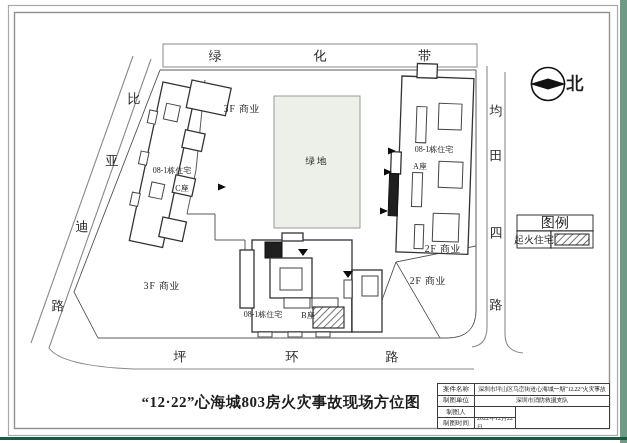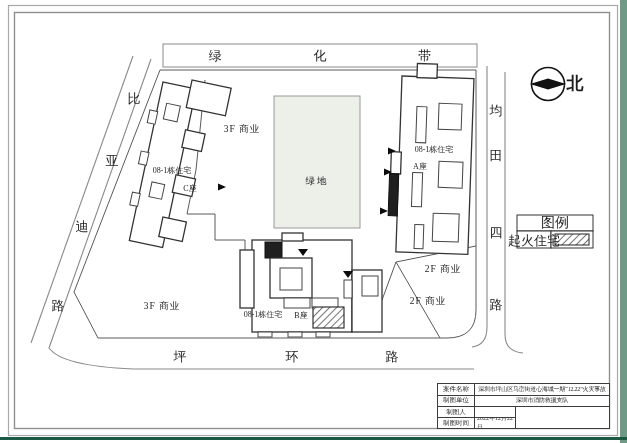--- a/index.html
+++ b/index.html
@@ -15,25 +15,25 @@
   .bld-detail{fill:#fff;stroke:#444;stroke-width:1;}
   .bld-dark{fill:#1f1f1f;stroke:#111;stroke-width:1;}
   .green-space{fill:#edefe9;stroke:#9a9a9a;stroke-width:1;}
   .marker{fill:#0c0c0c;stroke:none;}
   .compass-circle{fill:none;stroke:#151515;stroke-width:1.6;}
   .legend-box{fill:#fff;stroke:#333;stroke-width:1;}
   .lbl{position:absolute;transform:translate(-50%,-50%);white-space:nowrap;line-height:1;}
   .road-char{font-size:13px;}
   .belt{position:absolute;left:163px;top:44px;width:314px;height:23px;
         display:flex;align-items:center;justify-content:space-around;font-size:13px;}
-  .area-lbl{font-size:9.5px;letter-spacing:1px;margin-top:20px;}
+  .area-lbl{font-size:9.5px;letter-spacing:1px;}
   .bldg-lbl{font-size:8px;}
   .north-lbl{font-size:17px;font-weight:bold;}
   .legend-title{font-size:14px;}
-  .legend-item{font-size:13px;}
+  .legend-item{font-size:10px;}
   .main-title{position:absolute;left:281px;top:402px;transform:translate(-50%,-50%);
               font-size:15px;font-weight:bold;letter-spacing:0.5px;white-space:nowrap;}
   
   .tblock{position:absolute;left:437px;top:383px;width:173px;height:46px;
           border:1px solid #3c3c3c;display:flex;flex-direction:column;
           font-size:7px;box-sizing:border-box;background:#fff;}
   .tb-row{display:flex;flex:1;border-bottom:1px solid #3c3c3c;min-height:0;}
   .tb-label{width:36px;border-right:1px solid #3c3c3c;display:flex;align-items:center;
             justify-content:center;font-size:6.5px;}
   .tb-value{flex:1;display:flex;align-items:center;justify-content:center;
@@ -163,31 +163,32 @@
   <div class="lbl road-char" style="left:292px;top:356px;">环</div>
   <div class="lbl road-char" style="left:392px;top:356px;">路</div>
 
   <div class="lbl area-lbl" style="left:313px;top:162px;letter-spacing:2px;padding-left:8px;">绿地</div>
   <div class="lbl area-lbl" style="left:242px;top:110px;">3F 商业</div>
   <div class="lbl area-lbl" style="left:162px;top:287px;">3F 商业</div>
   <div class="lbl area-lbl" style="left:443px;top:250px;">2F 商业</div>
   <div class="lbl area-lbl" style="left:428px;top:282px;">2F 商业</div>
 
   <div class="lbl bldg-lbl" style="left:172px;top:171px;">08-1栋住宅</div>
-  <div class="lbl bldg-lbl" style="left:190px;top:189px;">C座</div>
+  <div class="lbl bldg-lbl" style="left:182px;top:189px;">C座</div>
   <div class="lbl bldg-lbl" style="left:434px;top:150px;">08-1栋住宅</div>
   <div class="lbl bldg-lbl" style="left:420px;top:167px;">A座</div>
   <div class="lbl bldg-lbl" style="left:263px;top:315px;">08-1栋住宅</div>
-  <div class="lbl bldg-lbl" style="left:301px;top:316px;">B座</div>
+  <div class="lbl bldg-lbl" style="left:308px;top:316px;">B座</div>
 
   <div class="lbl north-lbl" style="left:575px;top:83px;">北</div>
 
   <div class="lbl legend-title" style="left:555px;top:223px;">图例</div>
   <div class="lbl legend-item" style="left:534px;top:240px;">起火住宅</div>
 
+  <div class="main-title">“12·22”心海城803房火灾事故现场方位图</div>
 
   <div class="tblock">
     <div class="tb-row">
       <div class="tb-label">案件名称</div>
       <div class="tb-value">深圳市坪山区马峦街道心海城一期“12.22”火灾事故</div>
     </div>
     <div class="tb-row">
       <div class="tb-label">制图单位</div>
       <div class="tb-value">深圳市消防救援支队</div>
     </div>

